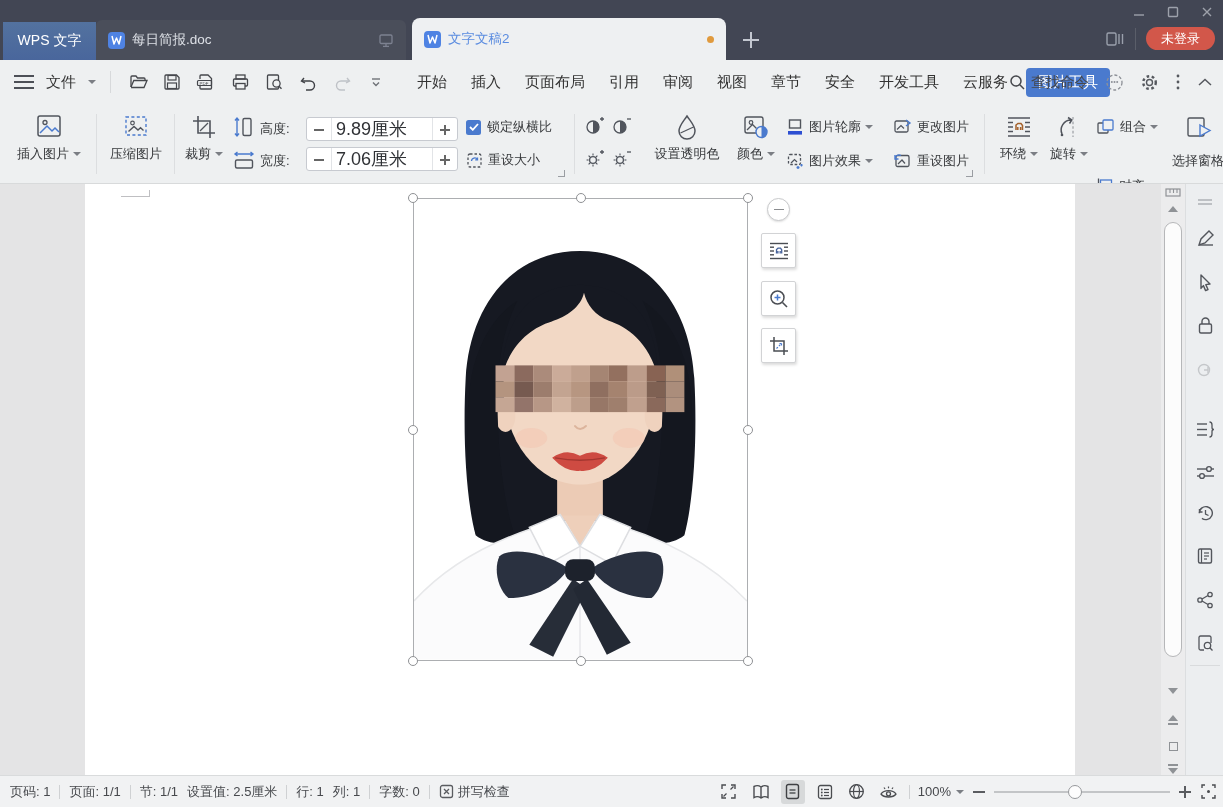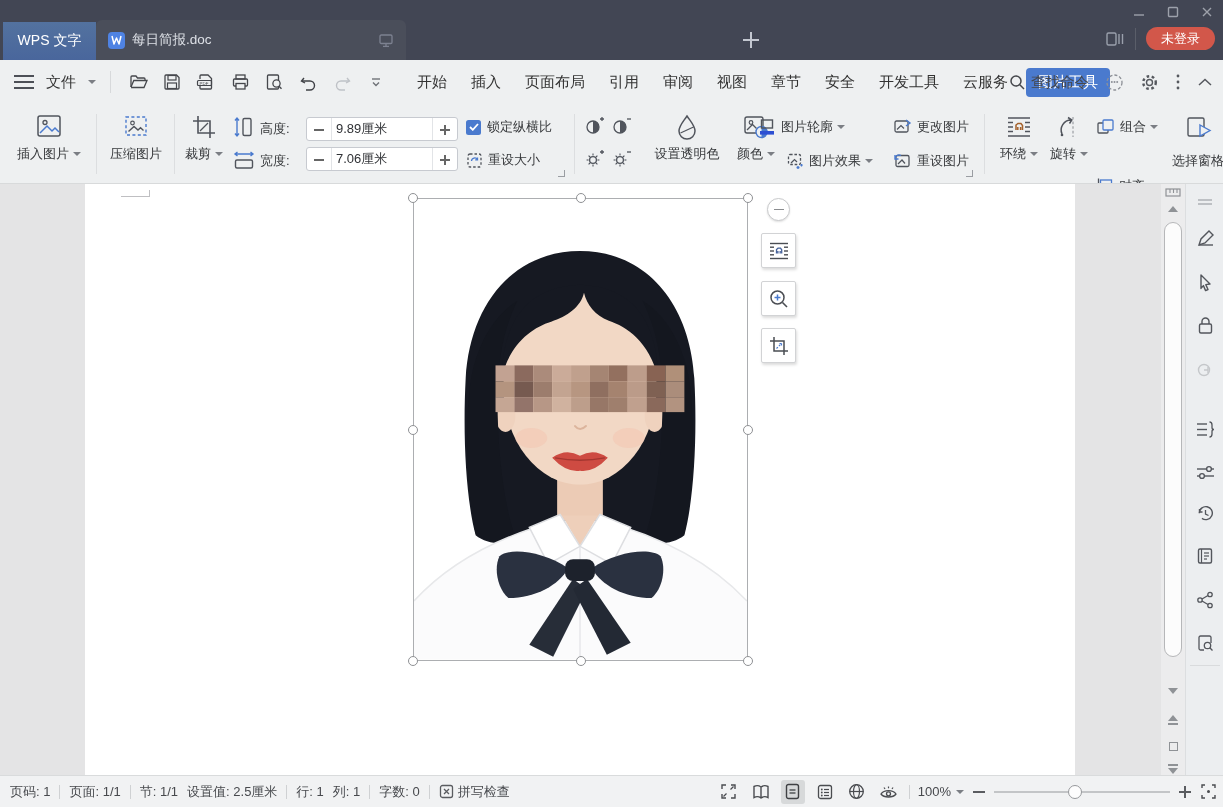--- a/index.html
+++ b/index.html
@@ -52,21 +52,21 @@
   .rsep { position:absolute; top:10px; width:1px; height:60px; background:#dcdee0; }
   .rlabel { display:flex; align-items:center; white-space:nowrap; }
   .bigbtn { position:absolute; display:flex; flex-direction:column; align-items:center; }
   .bigbtn .txt { margin-top:5px; display:flex; align-items:center; }
   .stepper { position:absolute; width:152px; height:24px; background:#fff; border:1px solid #c7cad0; border-radius:3px;
     display:flex; align-items:center; }
   .step-btn { width:24px; height:100%; flex:none; position:relative; }
   .step-btn.minus:before { content:""; position:absolute; left:7px; top:11px; width:10px; height:1.6px; background:#666; }
   .step-btn.plus:before { content:""; position:absolute; left:7px; top:11px; width:10px; height:1.6px; background:#666; }
   .step-btn.plus:after { content:""; position:absolute; left:11.2px; top:7px; width:1.6px; height:10px; background:#666; }
-  .stepper input { flex:1; min-width:0; border:none; outline:none; font-size:13px; color:#2f3135; padding:0 4px;
+  .stepper input { flex:1; min-width:0; border:none; outline:none; font-size:18px; color:#2f3135; padding:0 4px;
     border-left:1px solid #e2e4e7; border-right:1px solid #e2e4e7; height:100%;
     font-family:"Liberation Sans","DejaVu Sans",sans-serif; background:transparent; }
   .checkbox { width:15px; height:15px; background:var(--accent,#4a7ace); border-radius:2.5px; display:flex;
     align-items:center; justify-content:center; margin-right:6px; flex:none; }
   .launcher { position:absolute; width:7px; height:7px; border-right:1.4px solid #9a9da2; border-bottom:1.4px solid #9a9da2; }
 
   
   .docarea { position:absolute; left:0; top:184px; width:1223px; height:591px; background:#e4e4e5; }
   .page { position:absolute; left:85px; top:0; width:990px; height:591px; background:#fff; }
   .margin-mark { position:absolute; left:121px; top:6px; width:29px; height:7px;
@@ -154,20 +154,29 @@
       <span class="label">每日简报.doc</span>
       <span>
         <svg width="16" height="15" viewBox="0 0 16 15">
             <rect x="2" y="2" width="12" height="8.5" rx="1.2" fill="none" stroke="#7d8291" stroke-width="1.3"></rect>
             <line x1="8" y1="10.5" x2="8" y2="13" stroke="#7d8291" stroke-width="1.3"></line>
             <line x1="5" y1="13.4" x2="11" y2="13.4" stroke="#7d8291" stroke-width="1.3"></line>
           </svg>
       </span>
     </div>
 
+    <div class="doc-tab active">
+      <span class="wicon">
+        <svg width="11" height="10" viewBox="0 0 11 10">
+            <path d="M1 1 L3 9 L5.5 3 L8 9 L10 1" fill="none" stroke="#fff" stroke-width="1.5" stroke-linejoin="round"></path>
+          </svg>
+      </span>
+      <span class="label">文字文稿2</span>
+      <span class="tab-dot"></span>
+    </div>
 
     <div class="newtab"></div>
 
     <div class="tb-right">
       <span>
         <svg width="20" height="18" viewBox="0 0 20 18">
             <rect x="2" y="3" width="9" height="12" rx="1.5" fill="none" stroke="#9aa0ac" stroke-width="1.4"></rect>
             <line x1="14" y1="4" x2="14" y2="14" stroke="#9aa0ac" stroke-width="1.4"></line>
             <line x1="17.5" y1="4" x2="17.5" y2="14" stroke="#9aa0ac" stroke-width="1.4"></line>
           </svg>
@@ -436,21 +445,21 @@
           <path d="M4 16 L9.5 10.5 L13.5 14.5" fill="none" stroke="#50545c" stroke-width="1.3"></path>
           <circle cx="18.5" cy="18" r="5.5" fill="#eef0f1" stroke="#4a7ace" stroke-width="1.4"></circle>
           <path d="M18.5 12.5 A5.5 5.5 0 0 1 18.5 23.5 Z" fill="#4a7ace"></path>
         </svg>
       <span class="txt">
           <span>颜色</span>
           <span class="caret"></span>
         </span>
     </div>
 
-    <div class="rlabel" style="position:absolute; left:758px; top:14px;">
+    <div class="rlabel" style="position:absolute; left:786px; top:14px;">
       <svg width="18" height="18" viewBox="0 0 18 18" style="margin-right:5px;">
           <rect x="3.5" y="2" width="11" height="8" fill="none" stroke="#50545c" stroke-width="1.4"></rect>
           <rect x="2" y="13" width="14" height="3.6" fill="#2d4fd2"></rect>
         </svg>
       <span>图片轮廓</span>
       <span class="caret"></span>
     </div>
     <div class="rlabel" style="position:absolute; left:786px; top:48px;">
       <svg width="18" height="18" viewBox="0 0 18 18" style="margin-right:5px;">
           <rect x="2.5" y="2.5" width="12" height="10" rx="1.5" fill="none" stroke="#50545c" stroke-width="1.3" stroke-dasharray="2.6 1.8"></rect>

